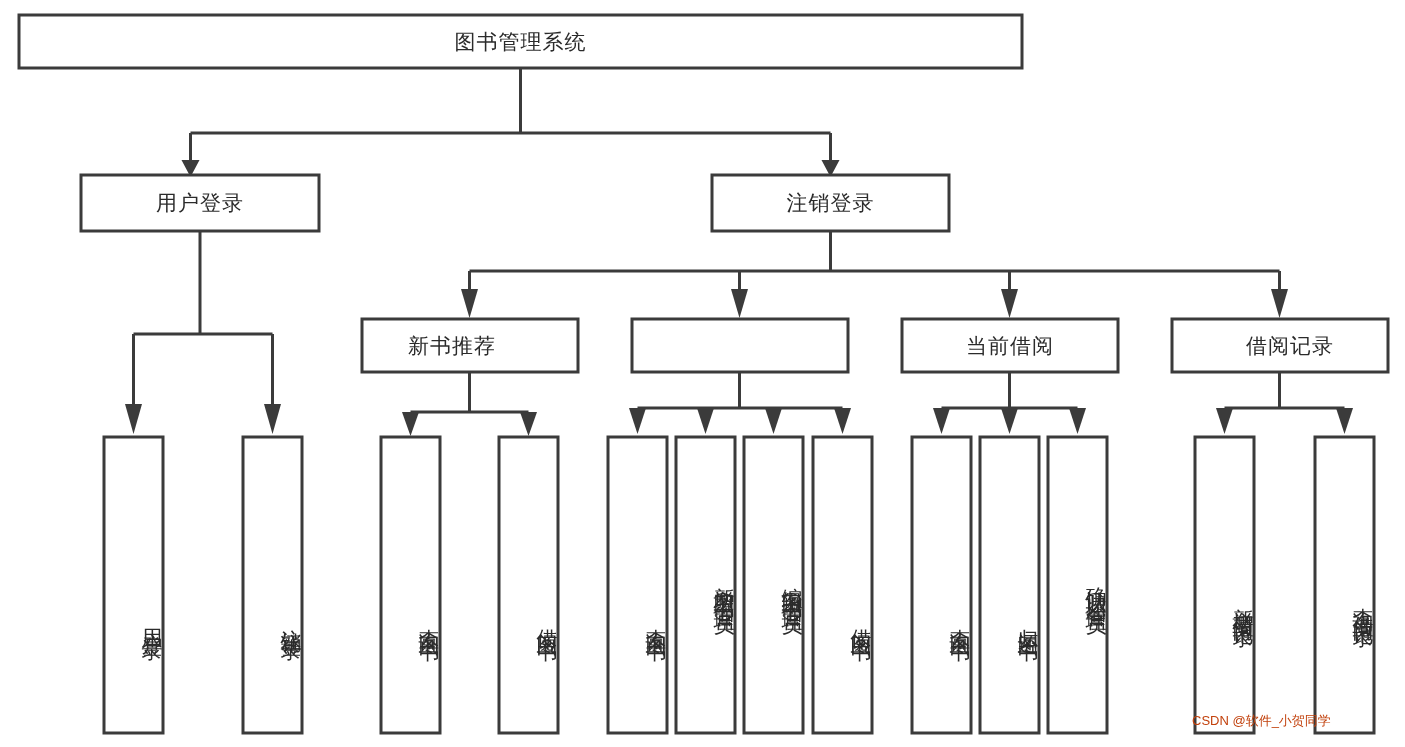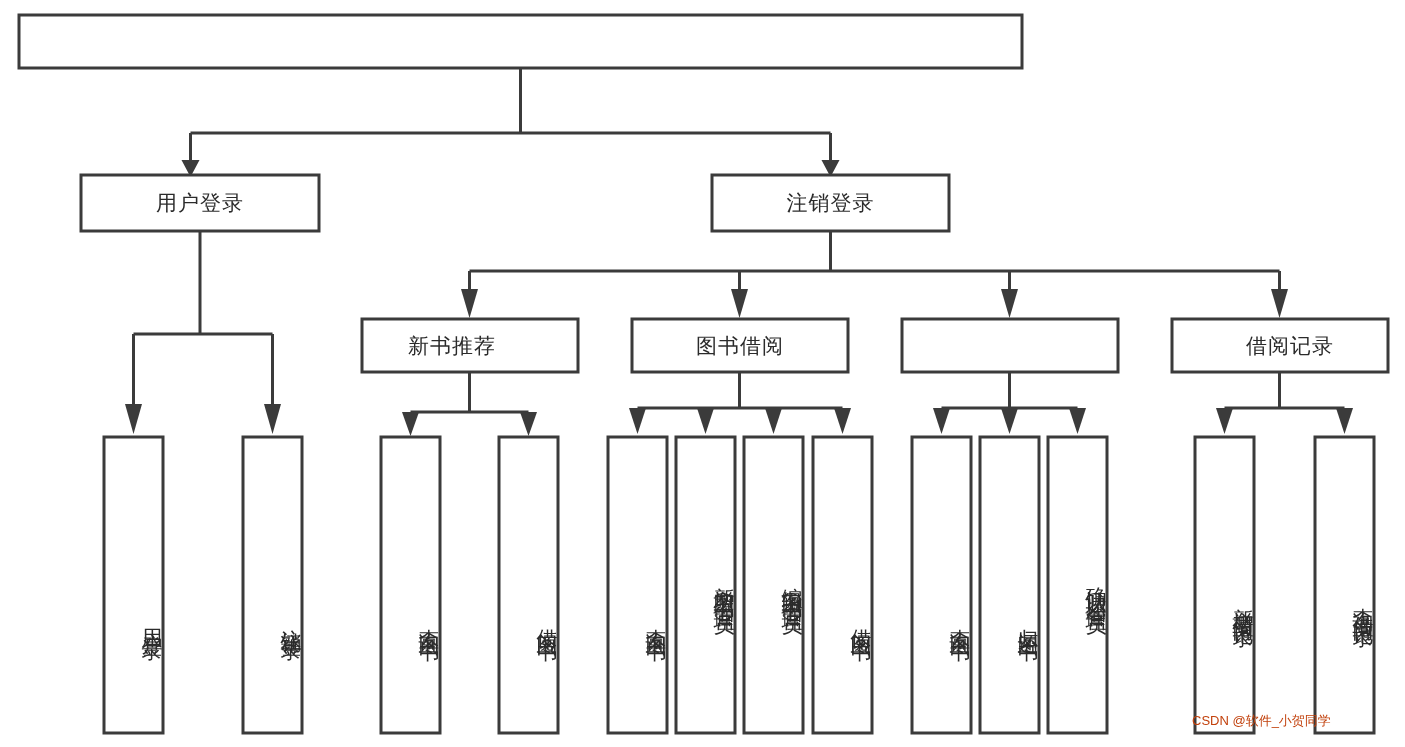--- a/index.html
+++ b/index.html
@@ -127,26 +127,27 @@
 
     <rect class="nodebox" x="912" y="437" width="59" height="296"></rect>
     <rect class="nodebox" x="980" y="437" width="59" height="296"></rect>
     <rect class="nodebox" x="1048" y="437" width="59" height="296"></rect>
 
     <rect class="nodebox" x="1195" y="437" width="59" height="296"></rect>
     <rect class="nodebox" x="1315" y="437" width="59" height="296"></rect>
 
   </svg>
 
+  <div class="label-h" style="left:19px;top:15px;width:1003px;height:53px;">图书管理系统</div>
 
   <div class="label-h" style="left:81px;top:175px;width:238px;height:56px;">用户登录</div>
   <div class="label-h" style="left:712px;top:175px;width:237px;height:56px;">注销登录</div>
 
   <div class="label-h" style="left:362px;top:319px;width:180px;height:53px;">新书推荐</div>
-  <div class="label-h" style="left:632px;top:319px;width:216px;height:53px;">图书借阅</div>
+  <div class="label-h" style="left:902px;top:319px;width:216px;height:53px;">当前借阅</div>
   <div class="label-h" style="left:1172px;top:319px;width:236px;height:53px;">借阅记录</div>
 
   <div class="label-v" style="left:104px;top:515px;width:59px;height:210px;">用户登录</div>
   <div class="label-v" style="left:243px;top:515px;width:59px;height:210px;">注销登录</div>
 
   <div class="label-v" style="left:381px;top:515px;width:59px;height:210px;">查询图书</div>
   <div class="label-v" style="left:499px;top:515px;width:59px;height:210px;">借阅图书</div>
 
   <div class="label-v" style="left:608px;top:515px;width:59px;height:210px;">查询图书</div>
   <div class="label-v" style="left:676px;top:445px;width:59px;height:285px;">新增图书（管理员）</div>

